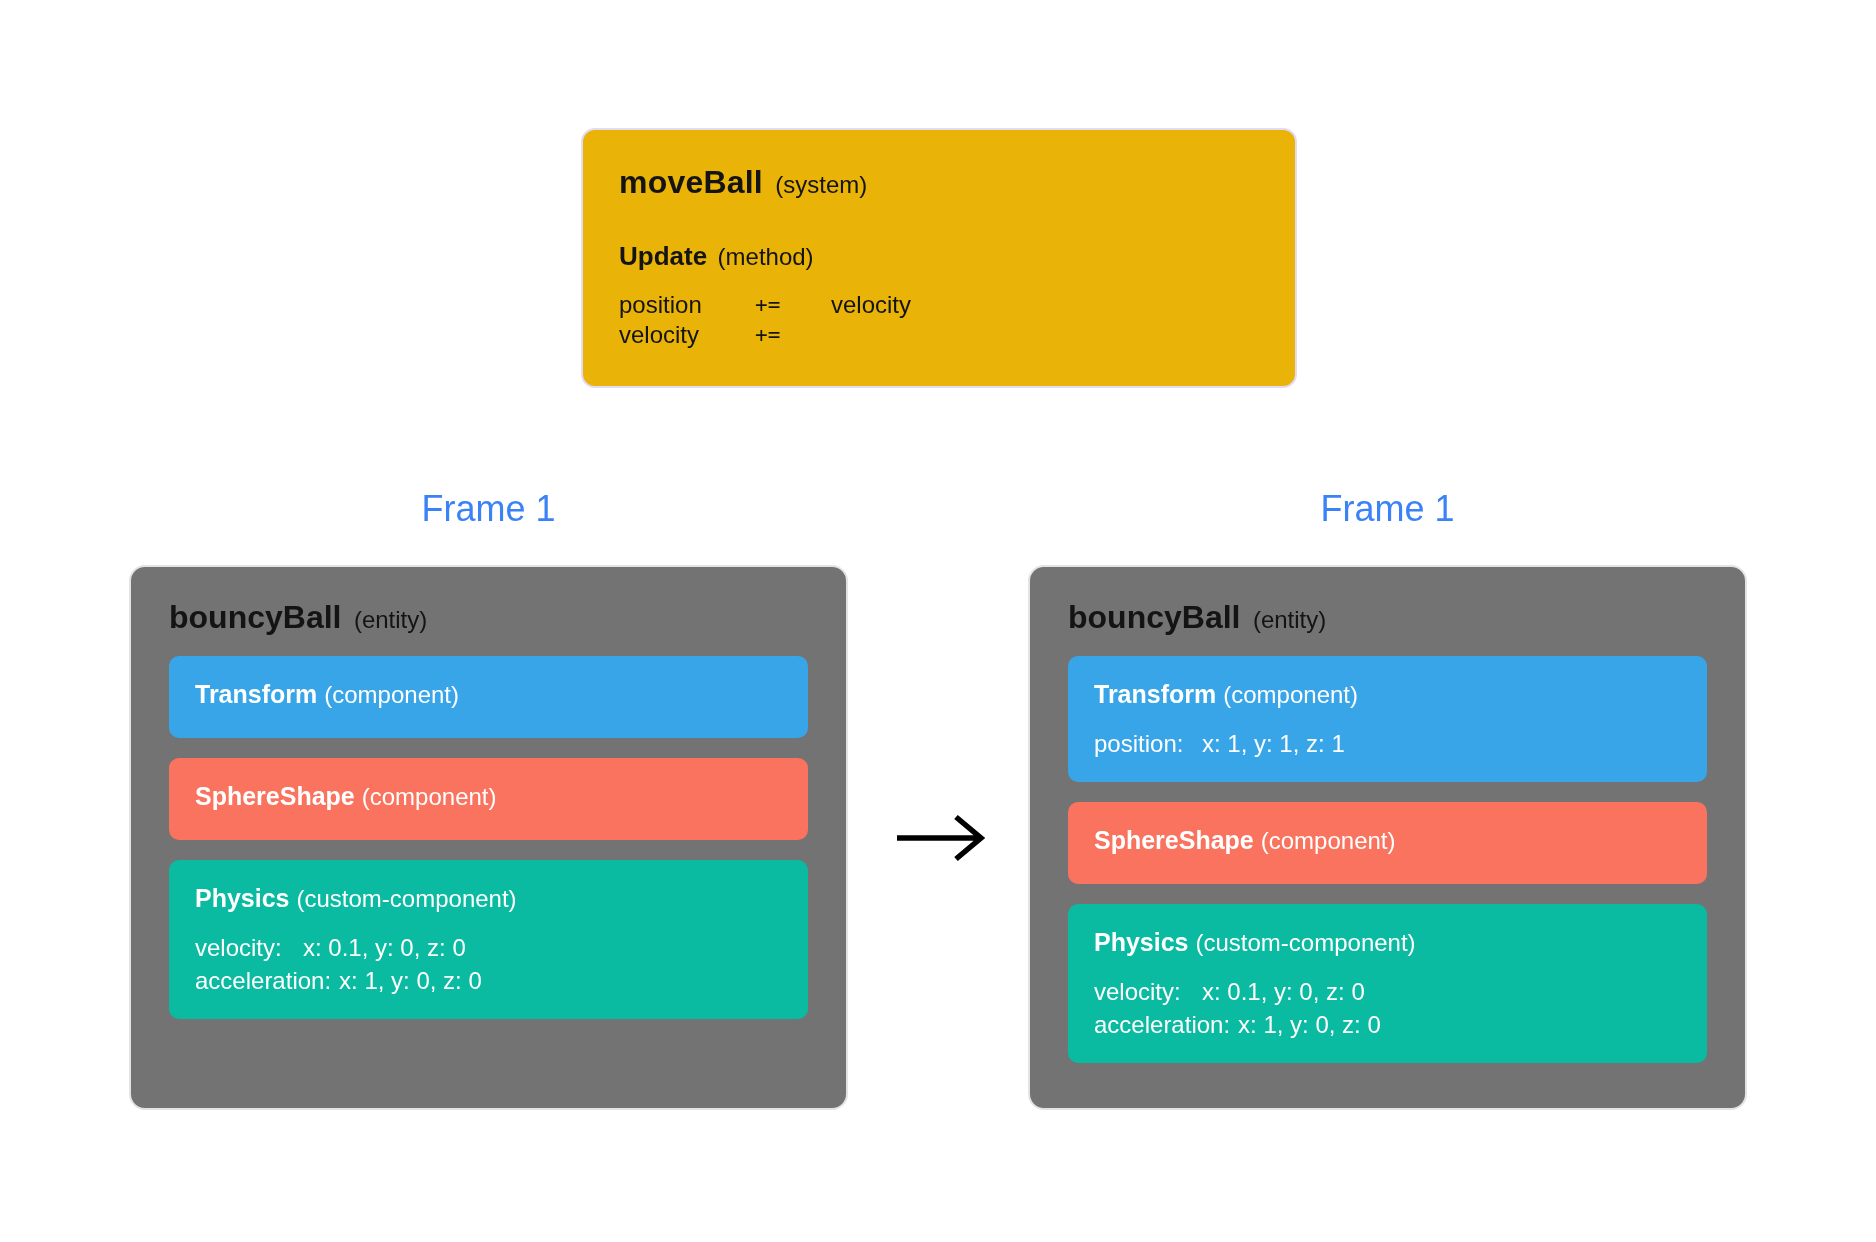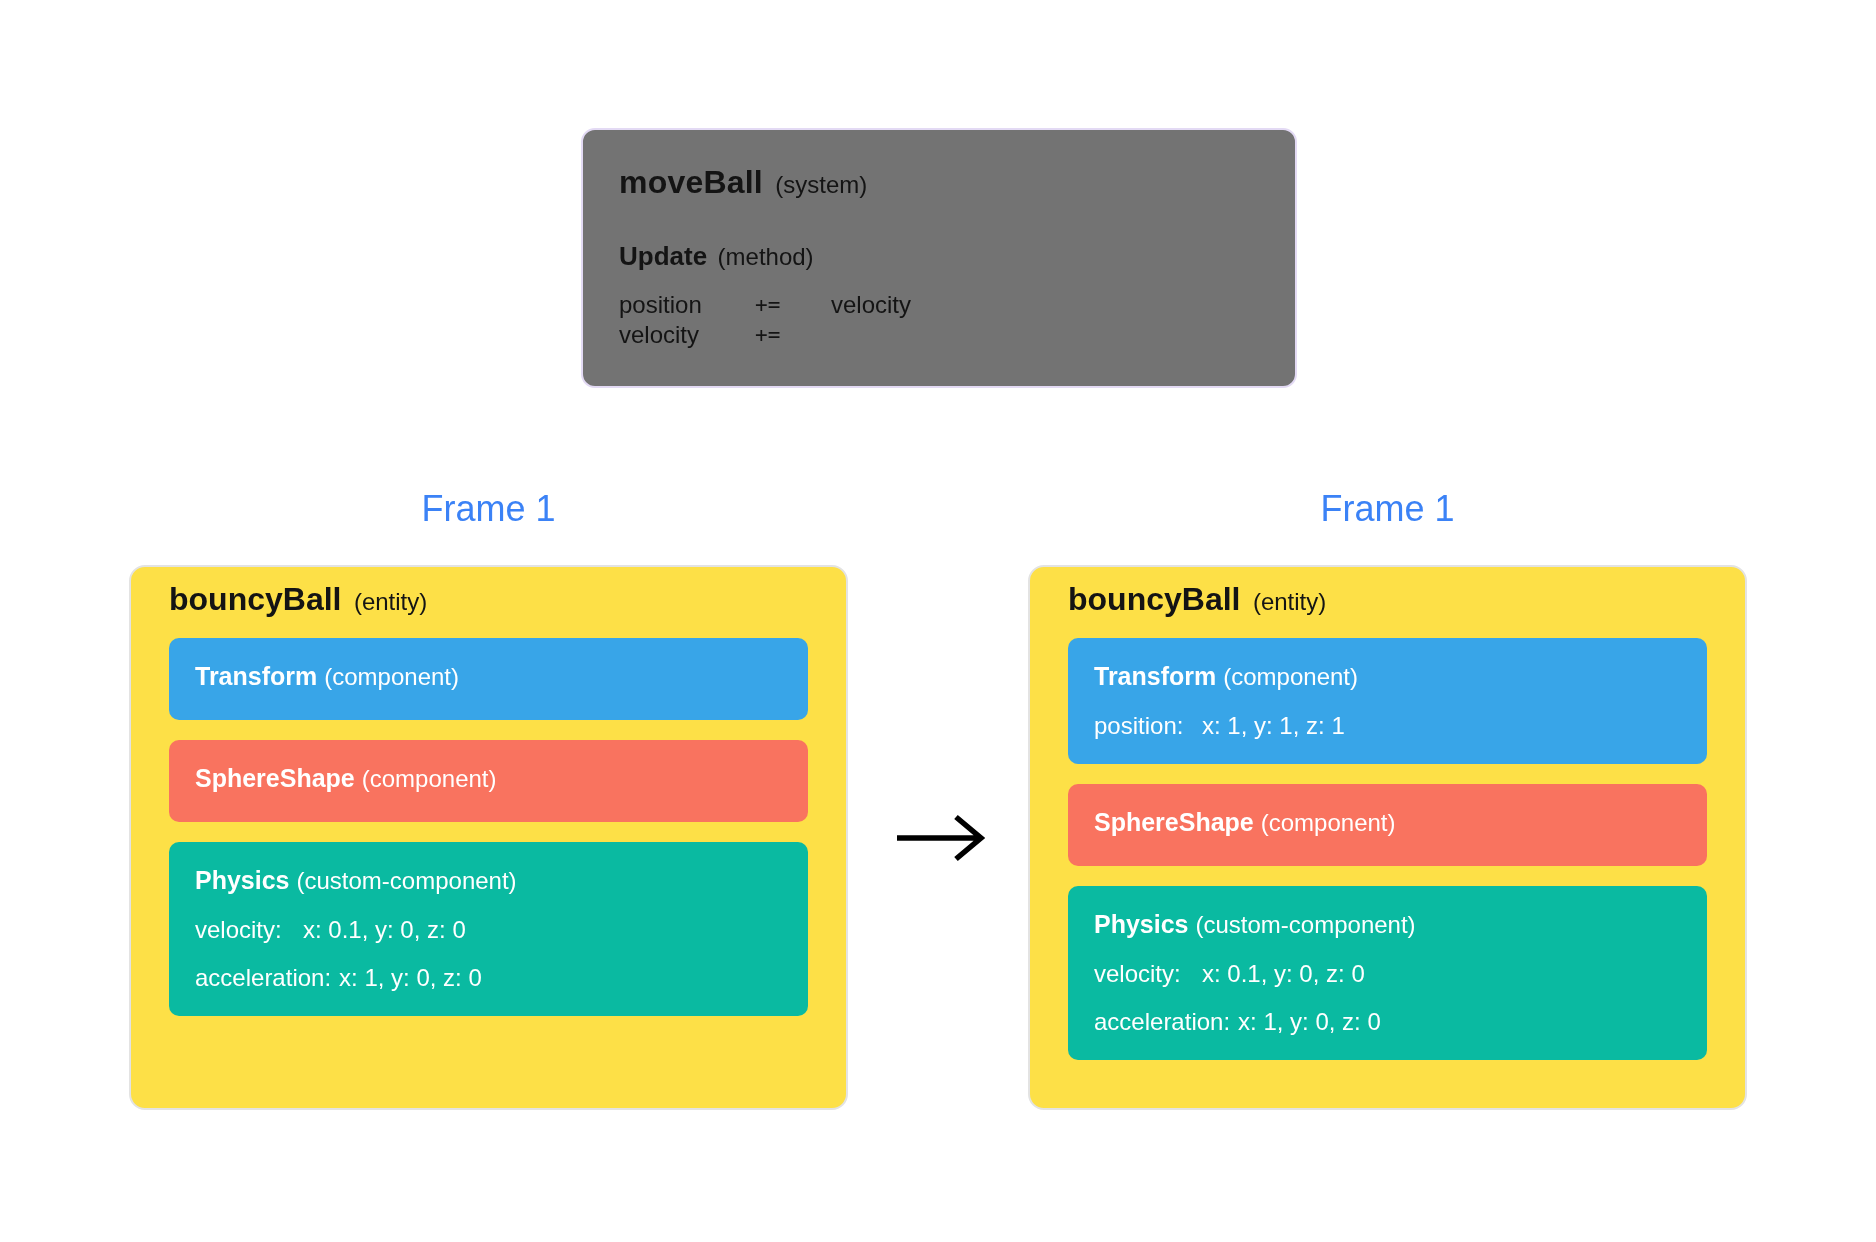--- a/index.html
+++ b/index.html
@@ -9,21 +9,21 @@
     width:1876px;height:1242px;
     position:relative;overflow:hidden;
     -webkit-font-smoothing:antialiased;
   }
   .canvas{position:absolute;inset:0;width:1876px;height:1242px;}
 
   
   .system-box{
     position:absolute;left:581px;top:128px;width:716px;height:260px;
     box-sizing:border-box;
-    background:#737373;border:2px solid #e3daf4;border-radius:14px;
+    background:#eab308;border:2px solid #e3daf4;border-radius:14px;
     padding:34px 36px;
   }
   .title-row{white-space:nowrap;}
   .title-row .name{font-size:32px;font-weight:700;letter-spacing:.2px;}
   .title-row .suffix{font-size:24px;font-weight:400;margin-left:8px;}
   .method-row{margin-top:40px;white-space:nowrap;}
   .method-row .name{font-size:26px;font-weight:700;}
   .method-row .suffix{font-size:24px;font-weight:400;margin-left:6px;}
   .code-block{margin-top:18px;}
   .code-line{
@@ -35,42 +35,42 @@
   
   .frame-label{
     position:absolute;top:488px;width:719px;margin:0;
     text-align:center;font-size:36px;font-weight:400;color:#3b82f6;
   }
 
   
   .entity-box{
     position:absolute;top:565px;width:719px;height:545px;
     box-sizing:border-box;
-    background:#fde047;border:2px solid #e3e3e3;border-radius:16px;
-    padding:10px 38px 38px 38px;
+    background:#737373;border:2px solid #e3e3e3;border-radius:16px;
+    padding:28px 38px 38px 38px;
   }
   .frame-pos-0 .entity-box{left:129px;}
   .frame-pos-1 .entity-box{left:1028px;}
   .frame-pos-0 .frame-label{left:129px;}
   .frame-pos-1 .frame-label{left:1028px;}
 
   .entity-title{white-space:nowrap;margin:4px 0 20px 0;}
   .entity-title .name{font-size:32px;font-weight:700;}
   .entity-title .suffix{font-size:24px;font-weight:400;margin-left:8px;}
 
   .components{display:flex;flex-direction:column;gap:20px;}
   .card{
     border-radius:10px;color:#ffffff;
     padding:22px 26px 24px 26px;box-sizing:border-box;
   }
   .card-title{white-space:nowrap;line-height:32px;}
   .card-title .name{font-size:25px;font-weight:700;}
   .card-title .suffix{font-size:24px;font-weight:400;margin-left:7px;}
   .field{margin-top:16px;font-size:24px;line-height:28px;white-space:nowrap;}
-  .field + .field{margin-top:20px;}
+  .field + .field{margin-top:5px;}
   .field .key{display:inline-block;min-width:100px;margin-right:8px;}
 
   
   .arrow-svg{position:absolute;left:890px;top:808px;}
 </style>
 </head>
 <body>
 
 <div class="canvas">
 

